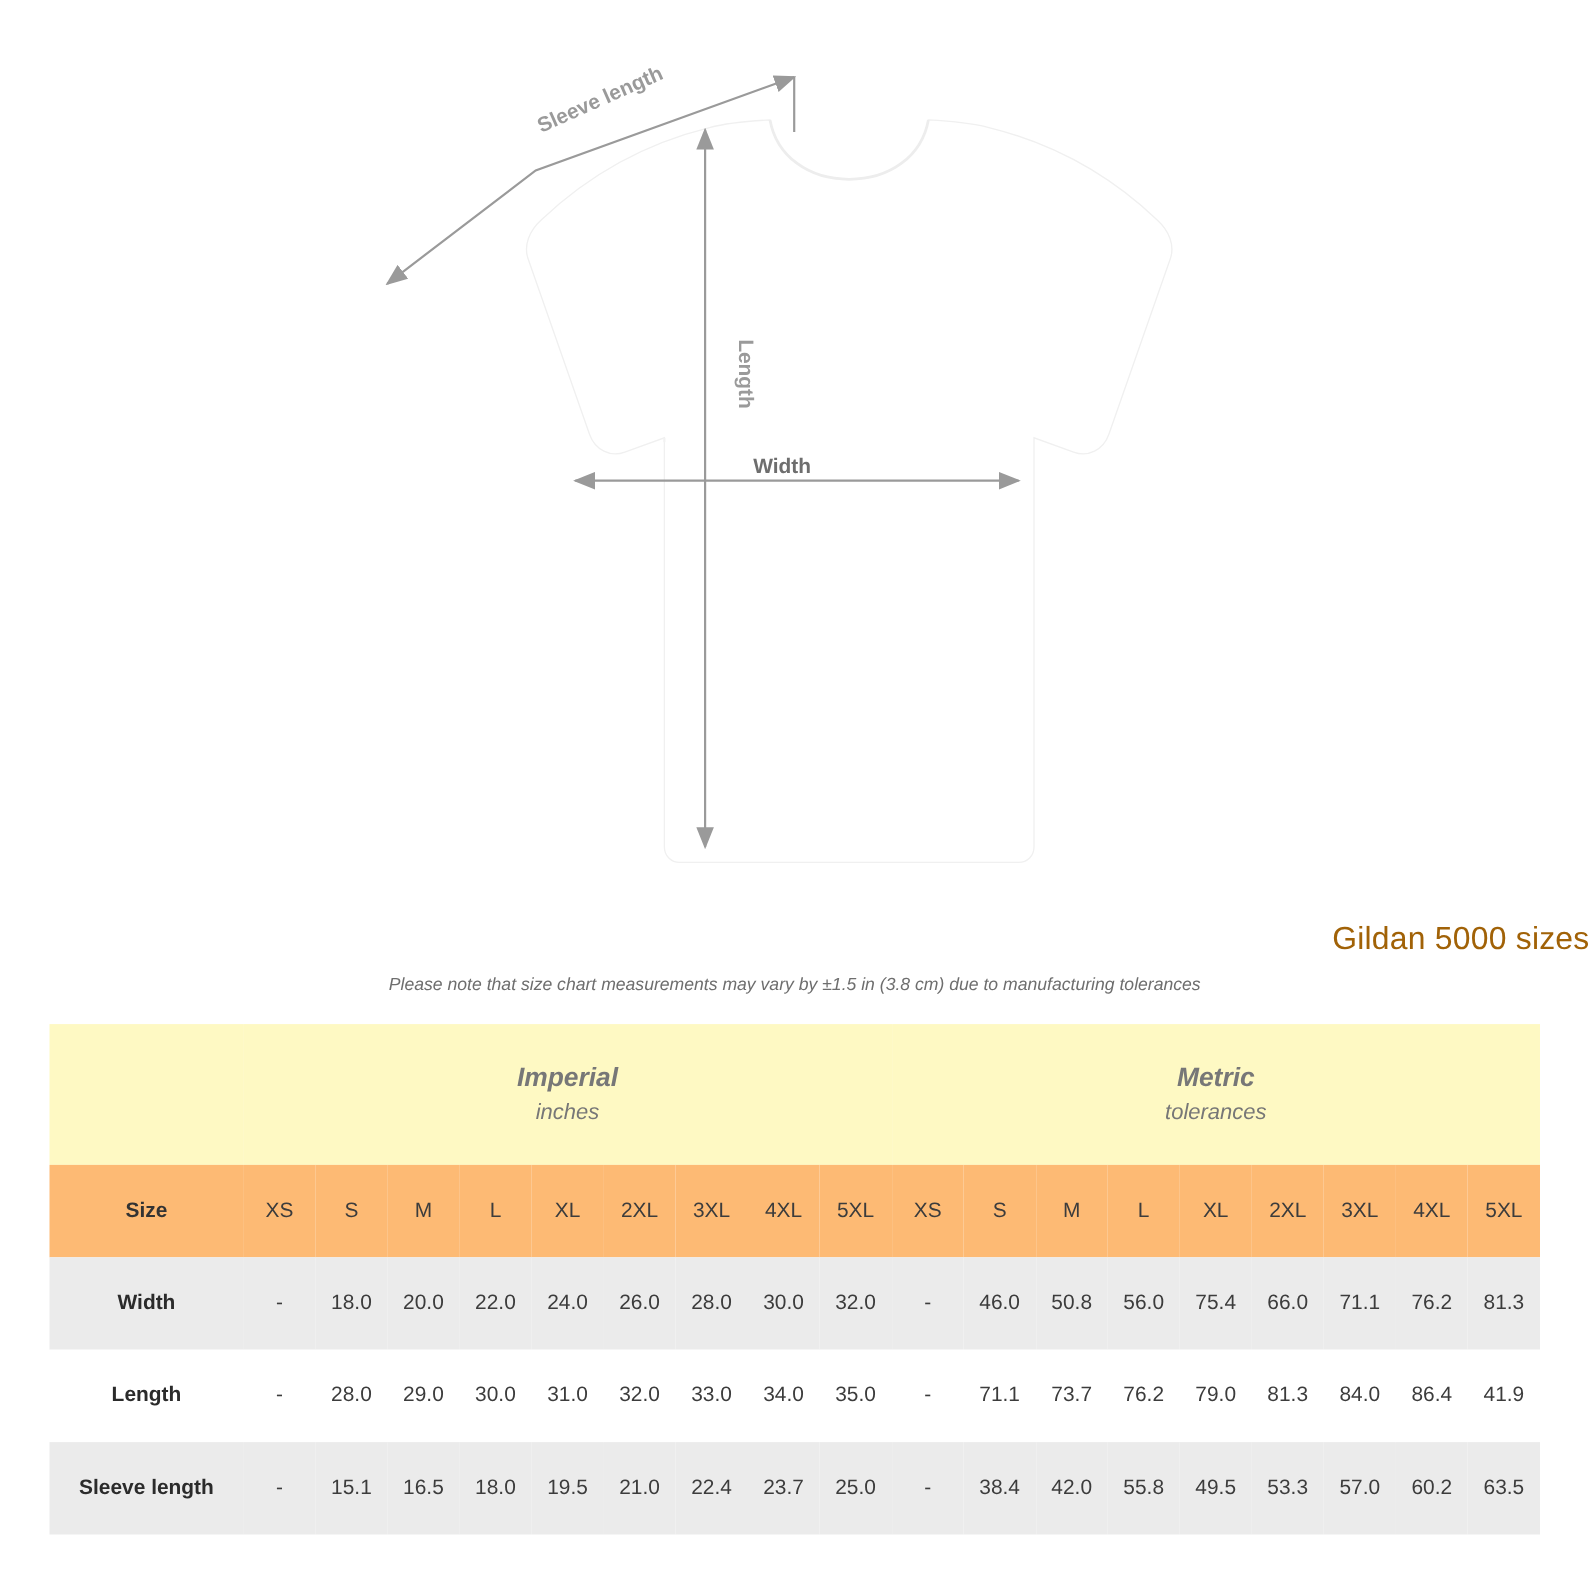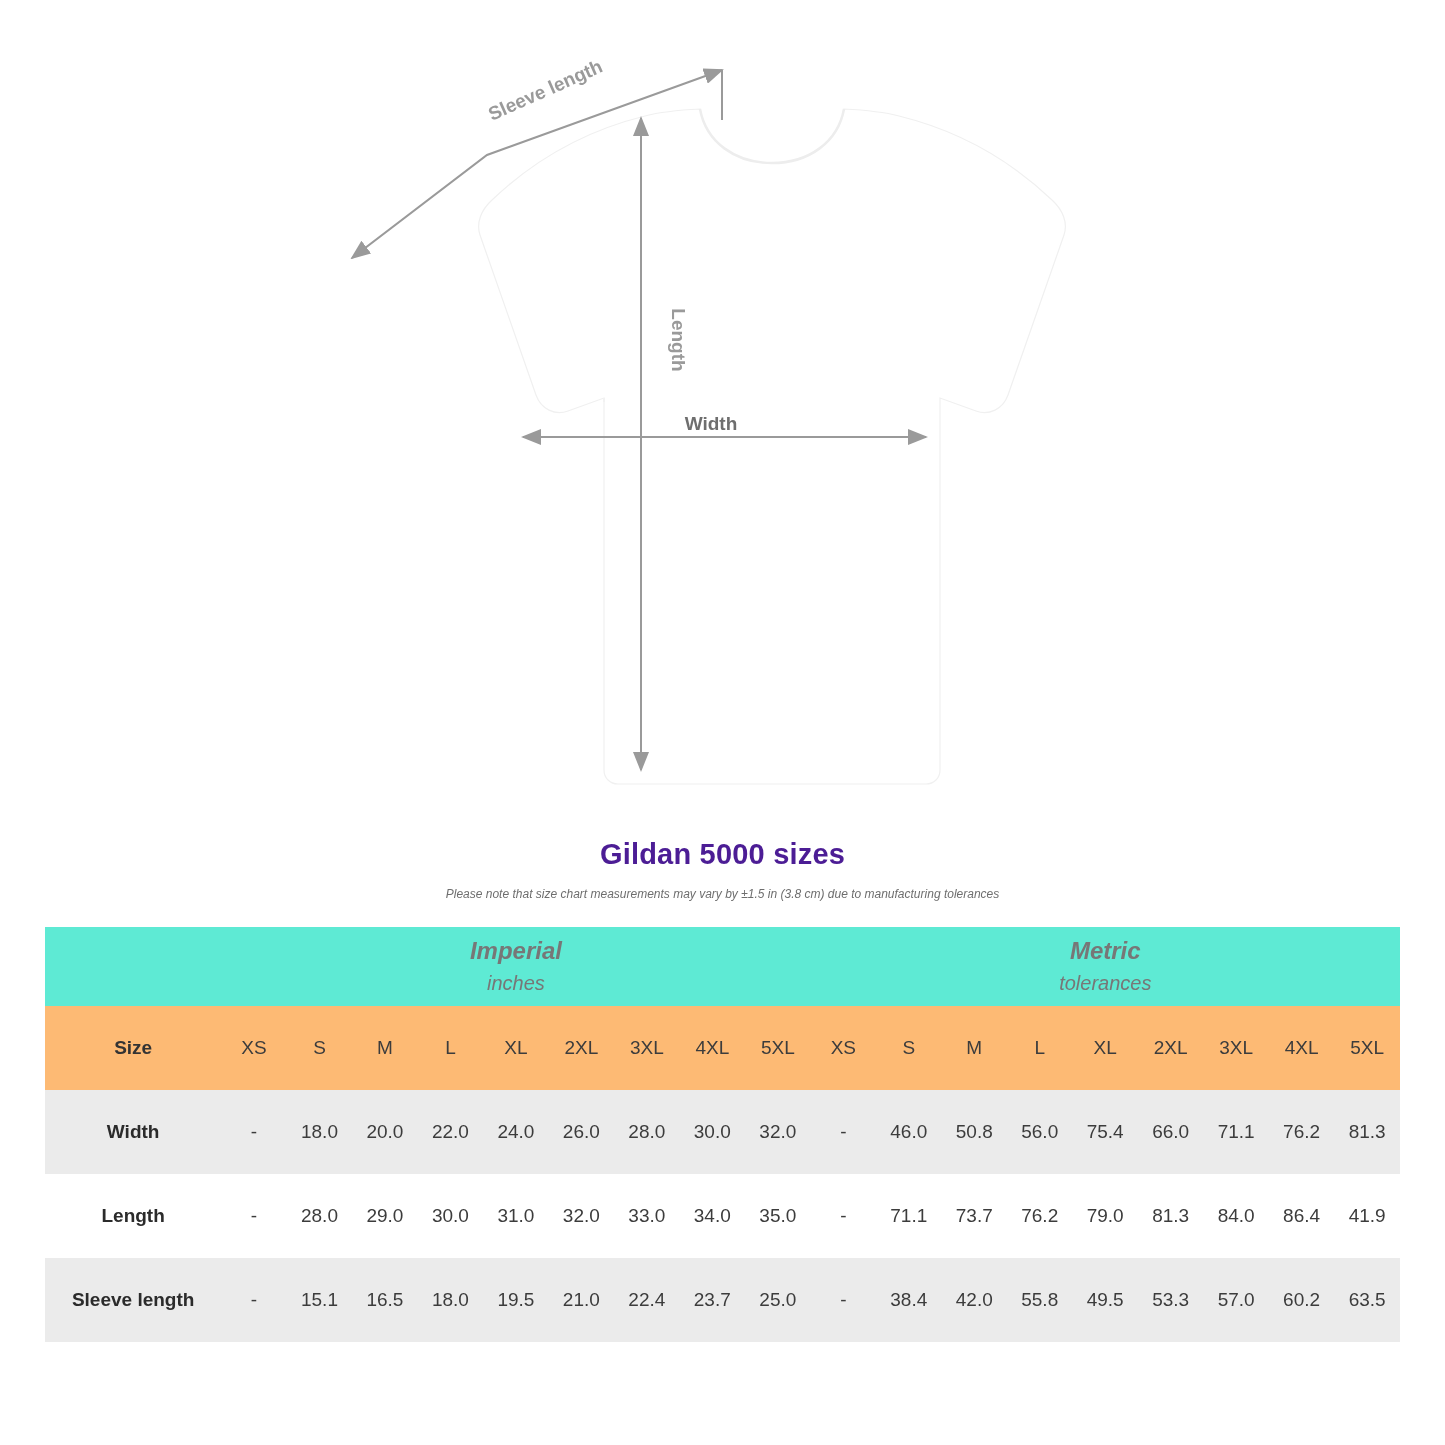--- a/index.html
+++ b/index.html
@@ -31,26 +31,27 @@
     display: block;
   }
 
   
   .title-block {
     text-align: center;
     margin-top: 8px;
   }
   .chart-title {
     font-size: 29px;
-    font-weight: bold;
-    color: #4c1d95;
+    font-weight: normal;
+    color: #a16207;
     letter-spacing: 0.2px;
+    text-align: right;
   }
   .chart-note {
-    font-size: 12px;
+    font-size: 16px;
     font-style: italic;
     color: #6e6e6e;
     margin-top: 16px;
   }
 
   
   .table-wrap {
     margin: 26px 45px 0 45px;
   }
   table.size-table {
@@ -61,22 +62,22 @@
   table.size-table td,
   table.size-table th {
     text-align: center;
     vertical-align: middle;
     font-weight: normal;
     padding: 0;
   }
 
   
   .unit-row td {
-    height: 79px;
-    background: #5eead4;
+    height: 128px;
+    background: #fef9c3;
   }
   .unit-name {
     font-size: 24px;
     font-style: italic;
     font-weight: bold;
     color: #777777;
     line-height: 1.1;
   }
   .unit-sub {
     font-size: 20px;

